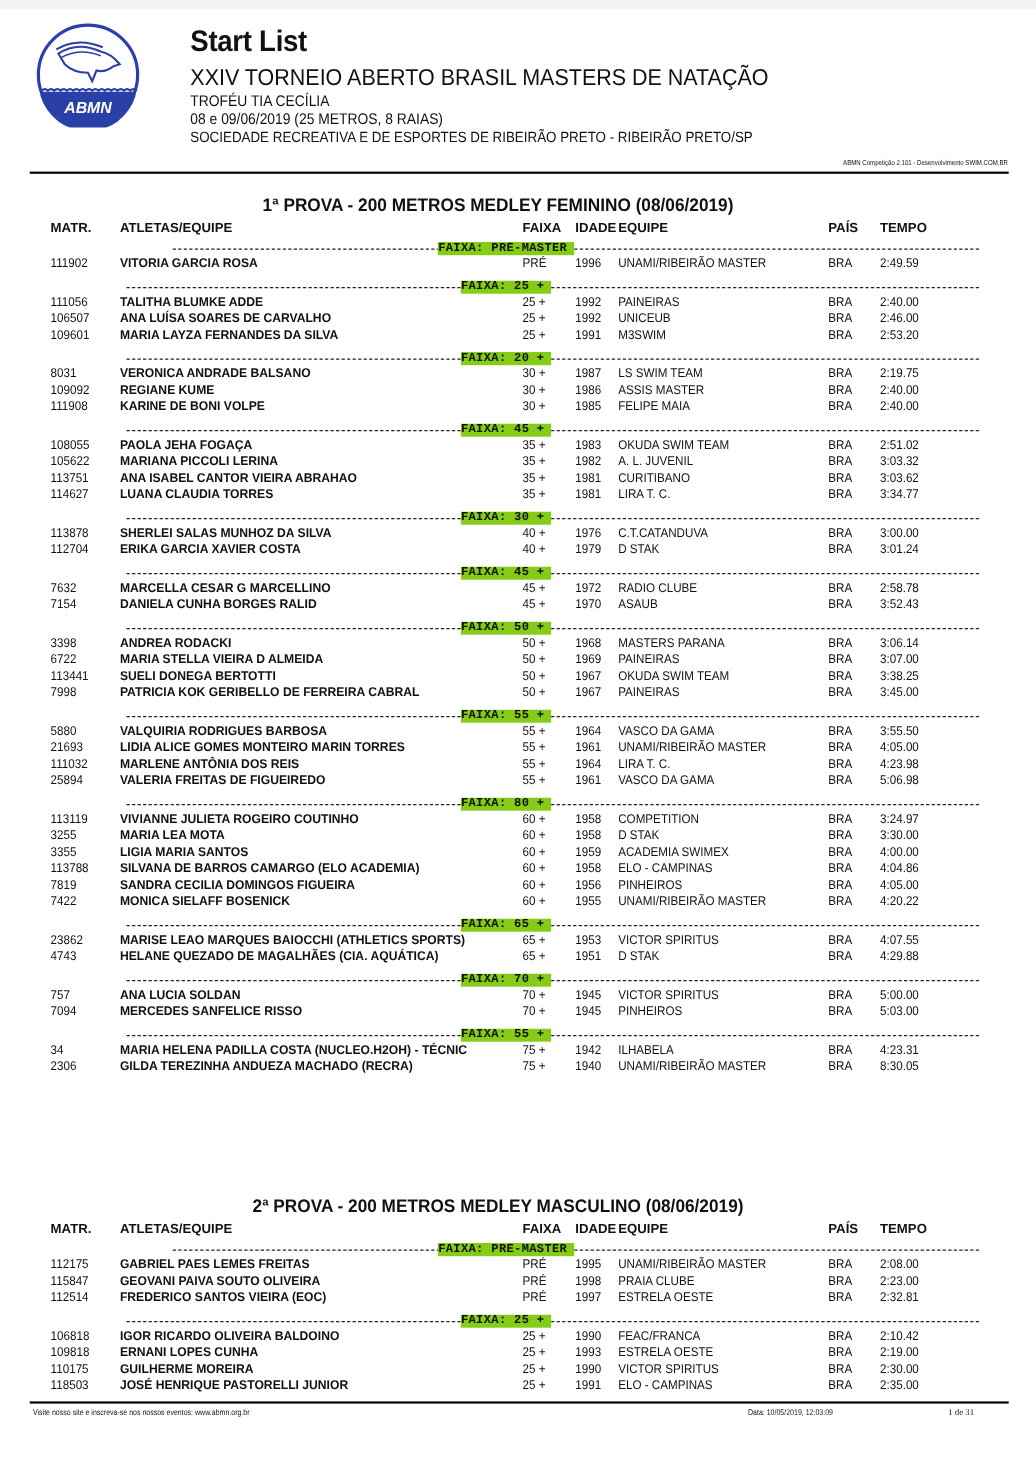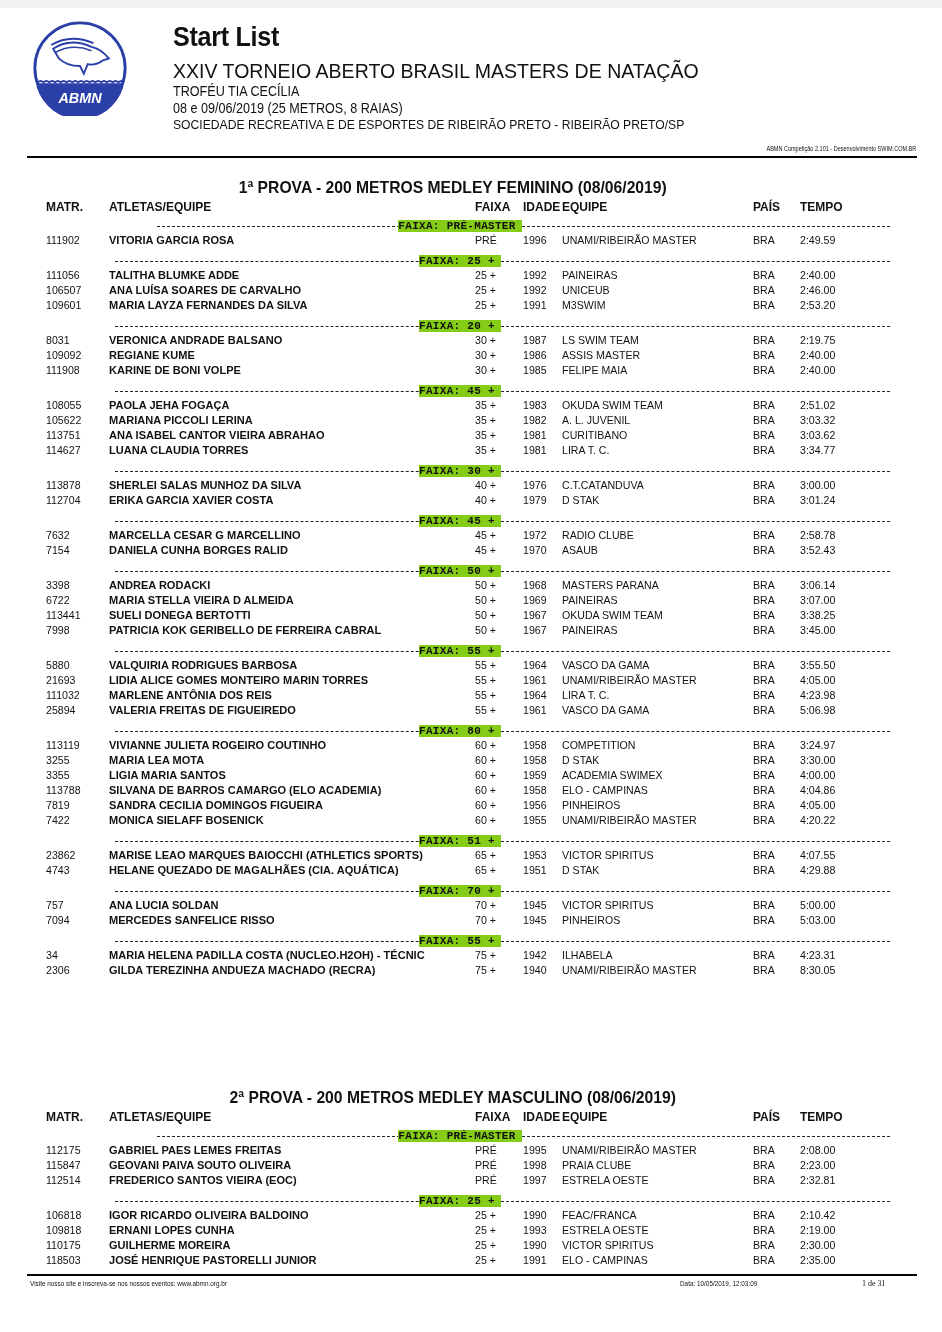--- a/index.html
+++ b/index.html
@@ -355,21 +355,21 @@
           <span class="c-matr">7422</span>
           <span class="c-name">MONICA SIELAFF BOSENICK</span>
           <span class="c-faixa">60 +</span>
           <span class="c-idade">1955</span>
           <span class="c-equipe">UNAMI/RIBEIRÃO MASTER</span>
           <span class="c-pais">BRA</span>
           <span class="c-tempo">4:20.22</span>
         </div>
       </div>
       <div class="group">
-        <div class="faixa-line"><span class="dash" style="left: 85px;"></span><span class="lbl">FAIXA: 51 +</span></div>
+        <div class="faixa-line"><span class="dash" style="left: 85px;"></span><span class="lbl">FAIXA: 65 +</span></div>
         <div class="row">
           <span class="c-matr">23862</span>
           <span class="c-name">MARISE LEAO MARQUES BAIOCCHI (ATHLETICS SPORTS)</span>
           <span class="c-faixa">65 +</span>
           <span class="c-idade">1953</span>
           <span class="c-equipe">VICTOR SPIRITUS</span>
           <span class="c-pais">BRA</span>
           <span class="c-tempo">4:07.55</span>
         </div>
         <div class="row">

